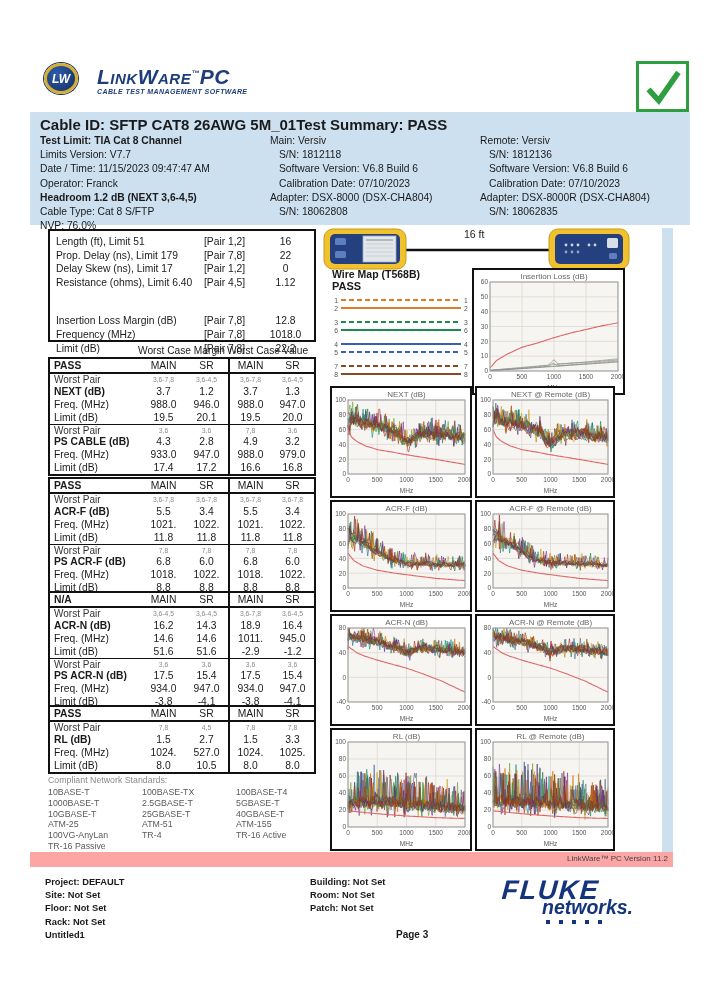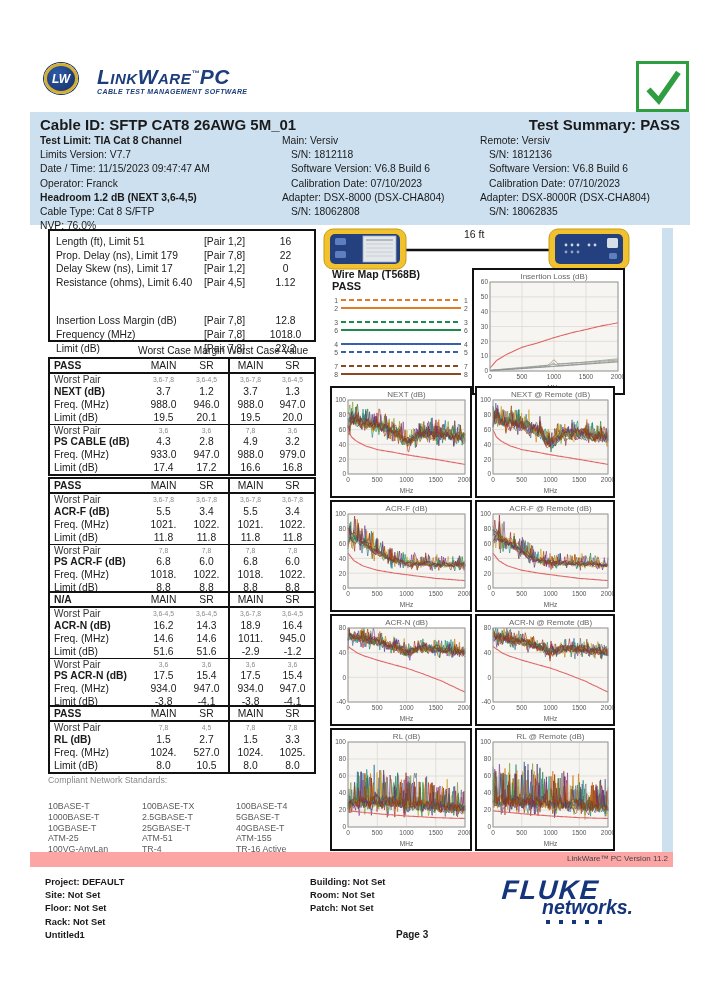--- a/index.html
+++ b/index.html
@@ -11,26 +11,26 @@
   .lw-logo{position:absolute;left:44px;top:63px;display:flex;align-items:flex-start;gap:19px}
   .lw-badge{width:34px;height:31px;border-radius:50%;background:radial-gradient(circle at 35% 30%,#2d5aa8,#152f63);border:3px solid #d4af37;color:#fff;font-style:italic;font-weight:bold;font-size:12px;display:flex;align-items:center;justify-content:center;box-shadow:0 0 0 1px #152f63}
   .lw-title{font-size:21px;font-weight:bold;font-style:italic;color:#1d3d7b;font-variant:small-caps;line-height:21px;letter-spacing:0.5px}
   .lw-title sup{font-size:8px;font-variant:normal}
   .lw-sub{font-size:7px;font-weight:bold;font-style:italic;color:#1d3d7b;letter-spacing:0.4px;margin-top:1px}
 
   .check-box{position:absolute;left:636px;top:61px;width:53px;height:51px;border:3px solid #2f9e41;background:#fff;display:flex;align-items:center;justify-content:center}
 
   
   .info-panel{position:absolute;left:30px;top:112px;width:660px;height:113px;background:#cde0f0;padding:4px 10px}
-  .info-title-row{display:flex;justify-content:space-between}
+  .info-title-row{display:flex;}
   .info-title{font-size:15px;font-weight:bold}
   .info-cols{position:relative;margin-top:1px}
   .info-col{position:absolute;top:0}
   .col-left{left:0;width:242px}
-  .col-main{left:242px;width:192px}
+  .col-main{left:230px;width:192px}
   .col-remote{left:440px;width:200px}
   .info-line{font-size:10.3px;line-height:14.2px;white-space:nowrap}
   .info-line.b{font-weight:bold}
   .info-line.ind{padding-left:9px}
 
   
   .summary-box{position:absolute;left:48px;top:229px;width:268px;height:113px;border:2px solid #111;padding:4px 4px}
   .srow{display:flex;font-size:10.3px;line-height:13.6px}
   .srow .sl{flex:1;padding-left:2px}
   .srow .sp{width:60px}
@@ -51,21 +51,21 @@
   .mrow .mcell.vd{border-left:2px solid #111}
   .mrow.mhead{height:15px;border-bottom:2px solid #111}
   .mrow.mhead .mlabel{font-weight:bold}
   .mrow.wp{height:11px}
   .mrow.wp .mlabel{font-size:10px;color:#333}
   .mrow.wp .mcell{font-size:6.8px;color:#8a8a8a}
   .mrow.bt{border-top:1.5px solid #111}
 
   
   .standards{position:absolute;left:48px;top:775px;width:285px}
-  .std-title{font-size:8.8px;color:#8a8a8a;margin-bottom:16px}
+  .std-title{font-size:8.8px;color:#8a8a8a;margin-bottom:2px}
   .std-cols{display:flex}
   .std-col{width:94px}
   .std-item{font-size:8.8px;color:#5a5a5a;line-height:10.8px;white-space:nowrap}
 
   
   .devices{position:absolute;left:323px;top:226px;width:307px;height:46px}
   .len-label{position:absolute;left:141px;top:2px;font-size:10.5px}
 
   
   .wiremap{position:absolute;left:332px;top:268px;width:138px}

